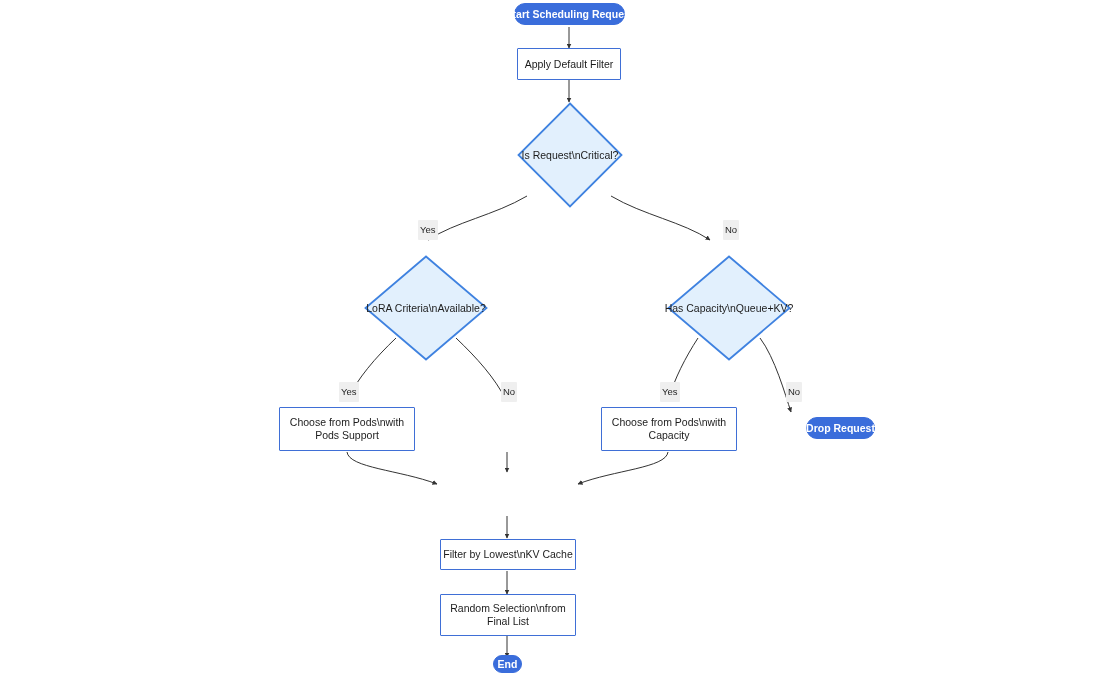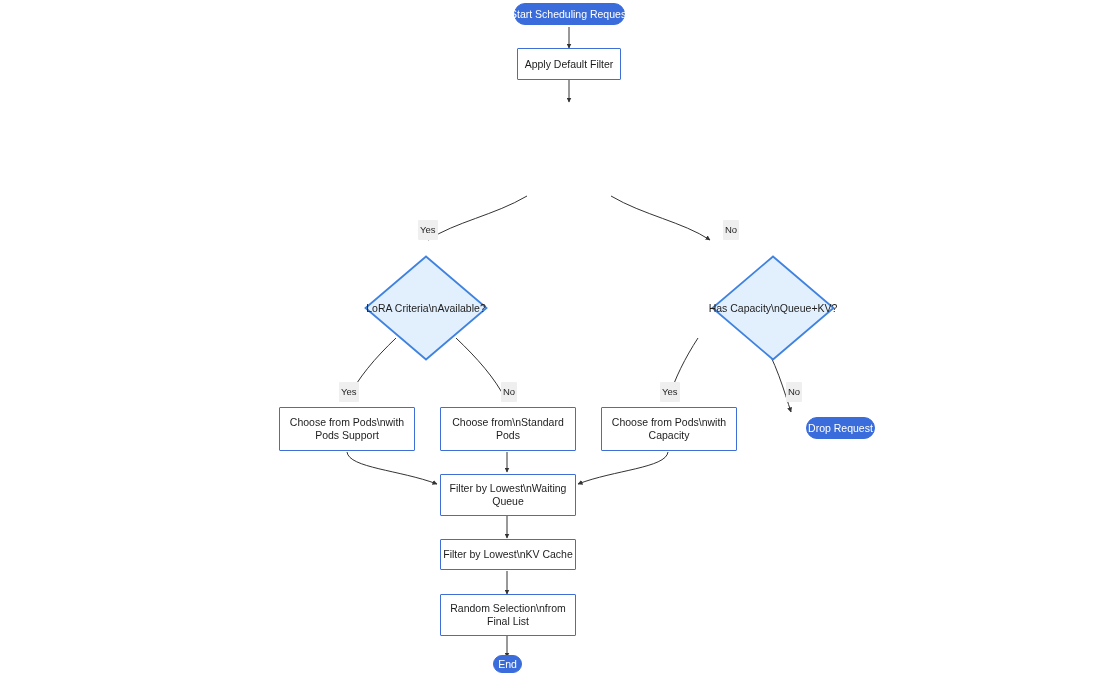--- a/index.html
+++ b/index.html
@@ -43,21 +43,21 @@
     color: #1c1c1c;
     font-size: 10.5px;
     line-height: 13px;
     border-radius: 1px;
   }
   .node-terminal {
     background: #3a6ddb;
     border: 1.4px solid #3a6ddb;
     color: #ffffff;
     font-size: 10.5px;
-    font-weight: normal;
+    font-weight: bold;
     border-radius: 999px;
     line-height: 12px;
     white-space: nowrap;
   }
   .node-decision {
     background: transparent;
     border: none;
   }
   .node-decision .dia-shape {
     position: absolute;
@@ -129,66 +129,60 @@
   </svg>
 
   <div class="node node-terminal" style="left:514px; top:3px; width:111px; height:22px;">
     <span>Start Scheduling Request</span>
   </div>
 
   <div class="node node-process" style="left:517px; top:48px; width:104px; height:32px;text-align:right;">
     <span>Apply Default Filter</span>
   </div>
 
+  <div class="node node-decision" style="left:517px; top:102px; width:106px; height:106px;">
+    <svg class="dia-shape" viewBox="0 0 106 106" xmlns="http://www.w3.org/2000/svg">
+      <polygon points="53,1.5 104.5,53 53,104.5 1.5,53" fill="#e2f0fd" stroke="#3f82e0" stroke-width="1.8"></polygon>
+    </svg>
+    <span class="dia-label">Is Request\nCritical?</span>
+  </div>
 
   <div class="node node-decision" style="left:364px; top:255px; width:124px; height:106px;">
     <svg class="dia-shape" viewBox="0 0 124 106" xmlns="http://www.w3.org/2000/svg">
       <polygon points="62,1.5 122.5,53 62,104.5 1.5,53" fill="#e2f0fd" stroke="#3f82e0" stroke-width="1.8"></polygon>
     </svg>
     <span class="dia-label">LoRA Criteria\nAvailable?</span>
   </div>
 
-  <div class="node node-decision" style="left:667px; top:255px; width:124px; height:106px;margin-left:44px;">
+  <div class="node node-decision" style="left:667px; top:255px; width:124px; height:106px;">
     <svg class="dia-shape" viewBox="0 0 124 106" xmlns="http://www.w3.org/2000/svg">
       <polygon points="62,1.5 122.5,53 62,104.5 1.5,53" fill="#e2f0fd" stroke="#3f82e0" stroke-width="1.8"></polygon>
     </svg>
     <span class="dia-label">Has Capacity\nQueue+KV?</span>
   </div>
 
   <div class="node node-process" style="left:279px; top:407px; width:136px; height:44px;">
     <span>
       <span class="txt-line">Choose from Pods\nwith</span>
       <span class="txt-line">Pods Support</span>
     </span>
   </div>
 
-  <div class="node node-process" style="left:440px; top:407px; width:136px; height:44px;">
-    <span>
-      <span class="txt-line">Choose from\nStandard</span>
-      <span class="txt-line">Pods</span>
-    </span>
-  </div>
 
   <div class="node node-process" style="left:601px; top:407px; width:136px; height:44px;">
     <span>
       <span class="txt-line">Choose from Pods\nwith</span>
       <span class="txt-line">Capacity</span>
     </span>
   </div>
 
   <div class="node node-terminal" style="left:758px; top:417px; width:69px; height:22px;margin-left:48px;">
     <span>Drop Request</span>
   </div>
 
-  <div class="node node-process" style="left:440px; top:474px; width:136px; height:42px;">
-    <span>
-      <span class="txt-line">Filter by Lowest\nWaiting</span>
-      <span class="txt-line">Queue</span>
-    </span>
-  </div>
 
   <div class="node node-process" style="left:440px; top:539px; width:136px; height:31px;">
     <span>Filter by Lowest\nKV Cache</span>
   </div>
 
   <div class="node node-process" style="left:440px; top:594px; width:136px; height:42px;">
     <span>
       <span class="txt-line">Random Selection\nfrom</span>
       <span class="txt-line">Final List</span>
     </span>

